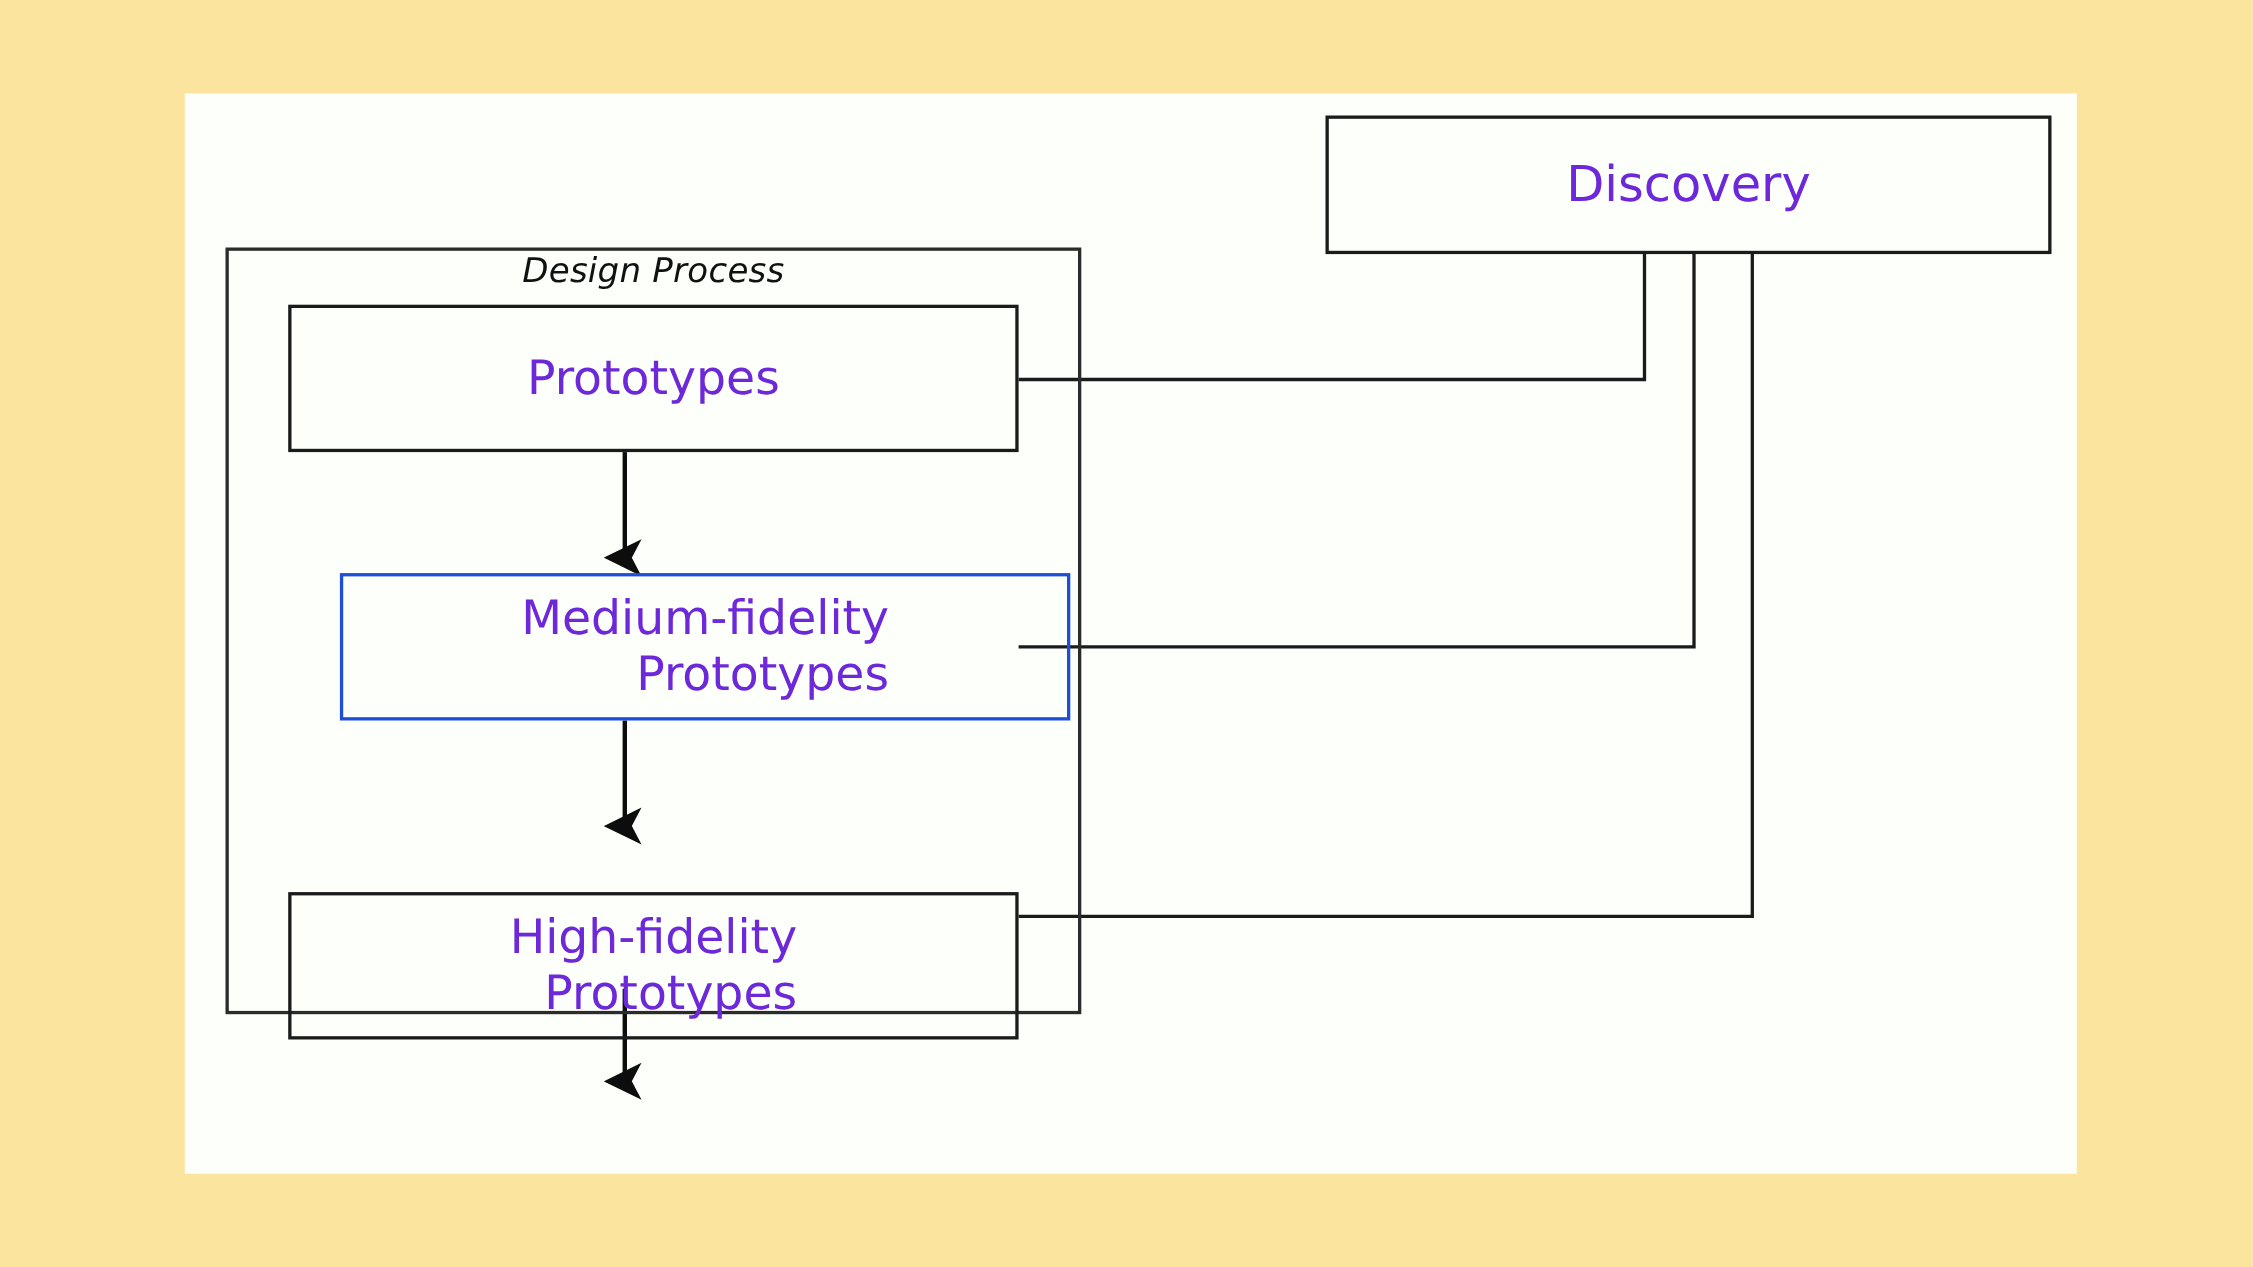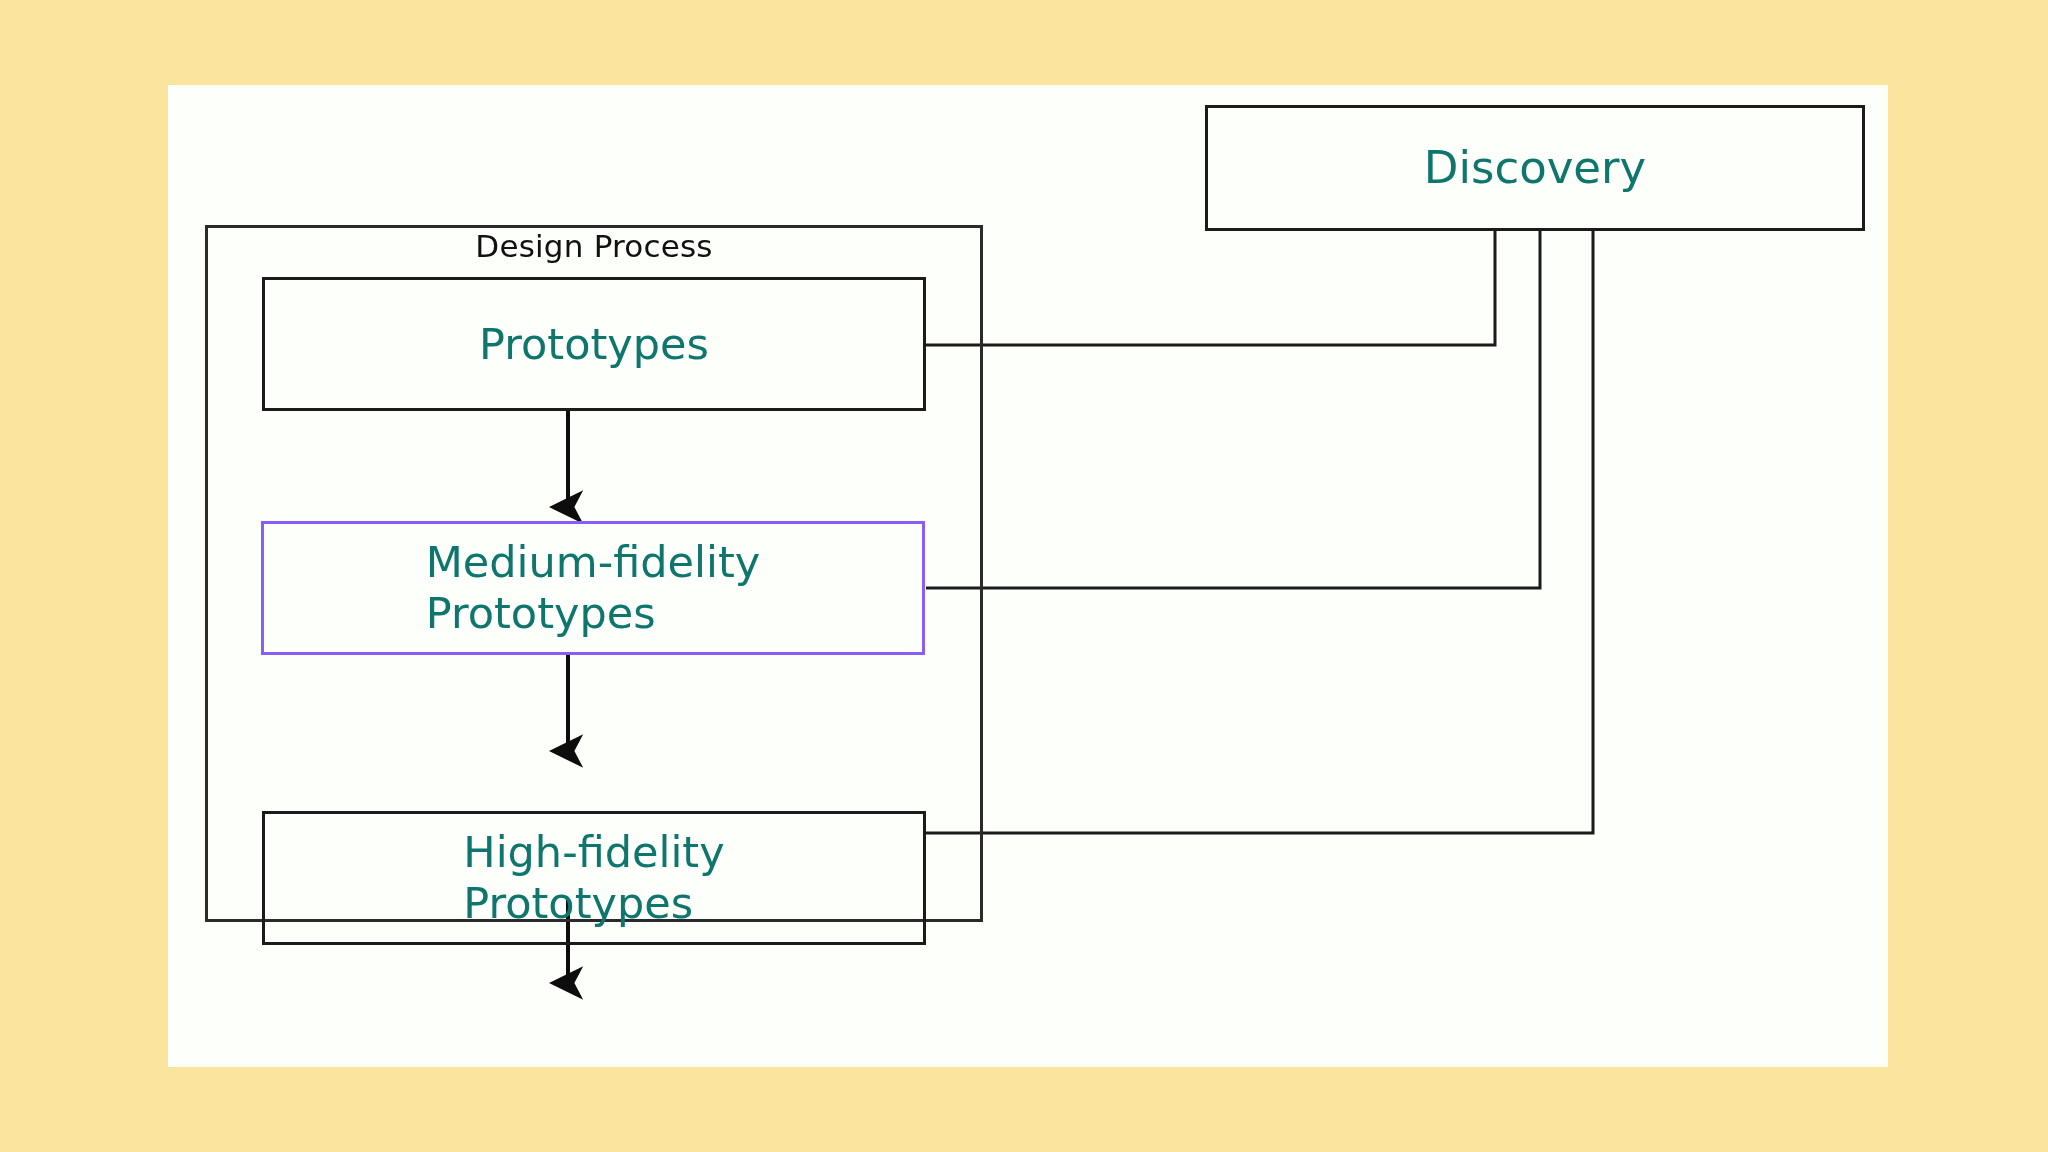--- a/index.html
+++ b/index.html
@@ -34,29 +34,30 @@
     height: 1152px;
     pointer-events: none;
   }
   .node {
     position: absolute;
     box-sizing: border-box;
     background: transparent;
     display: flex;
     align-items: center;
     justify-content: center;
-    text-align: left;
-    color: #0f766e;
+    text-align: right;
+    color: #6d28d9;
     line-height: 1.18;
   }
   .node-dark {
     border: 3px solid #1b1b1b;
   }
   .node-gray {
-    border: 3px solid #8b5cf6;
+    border: 3px solid #1d4ed8;
+    margin-left: 48px;
   }
   .container-box {
     position: absolute;
     box-sizing: border-box;
     border: 3px solid #2b2b2b;
     background: transparent;
   }
   #discovery {
     left: 1205px;
     top: 105px;
@@ -69,20 +70,21 @@
     top: 225px;
     width: 778px;
     height: 697px;
   }
   #design-process-label {
     position: absolute;
     left: 205px;
     top: 228px;
     width: 778px;
     text-align: center;
+    font-style: italic;
     font-size: 31px;
     color: #111;
     letter-spacing: 0.2px;
   }
   #lofi {
     left: 262px;
     top: 277px;
     width: 664px;
     height: 134px;
     font-size: 43px;

